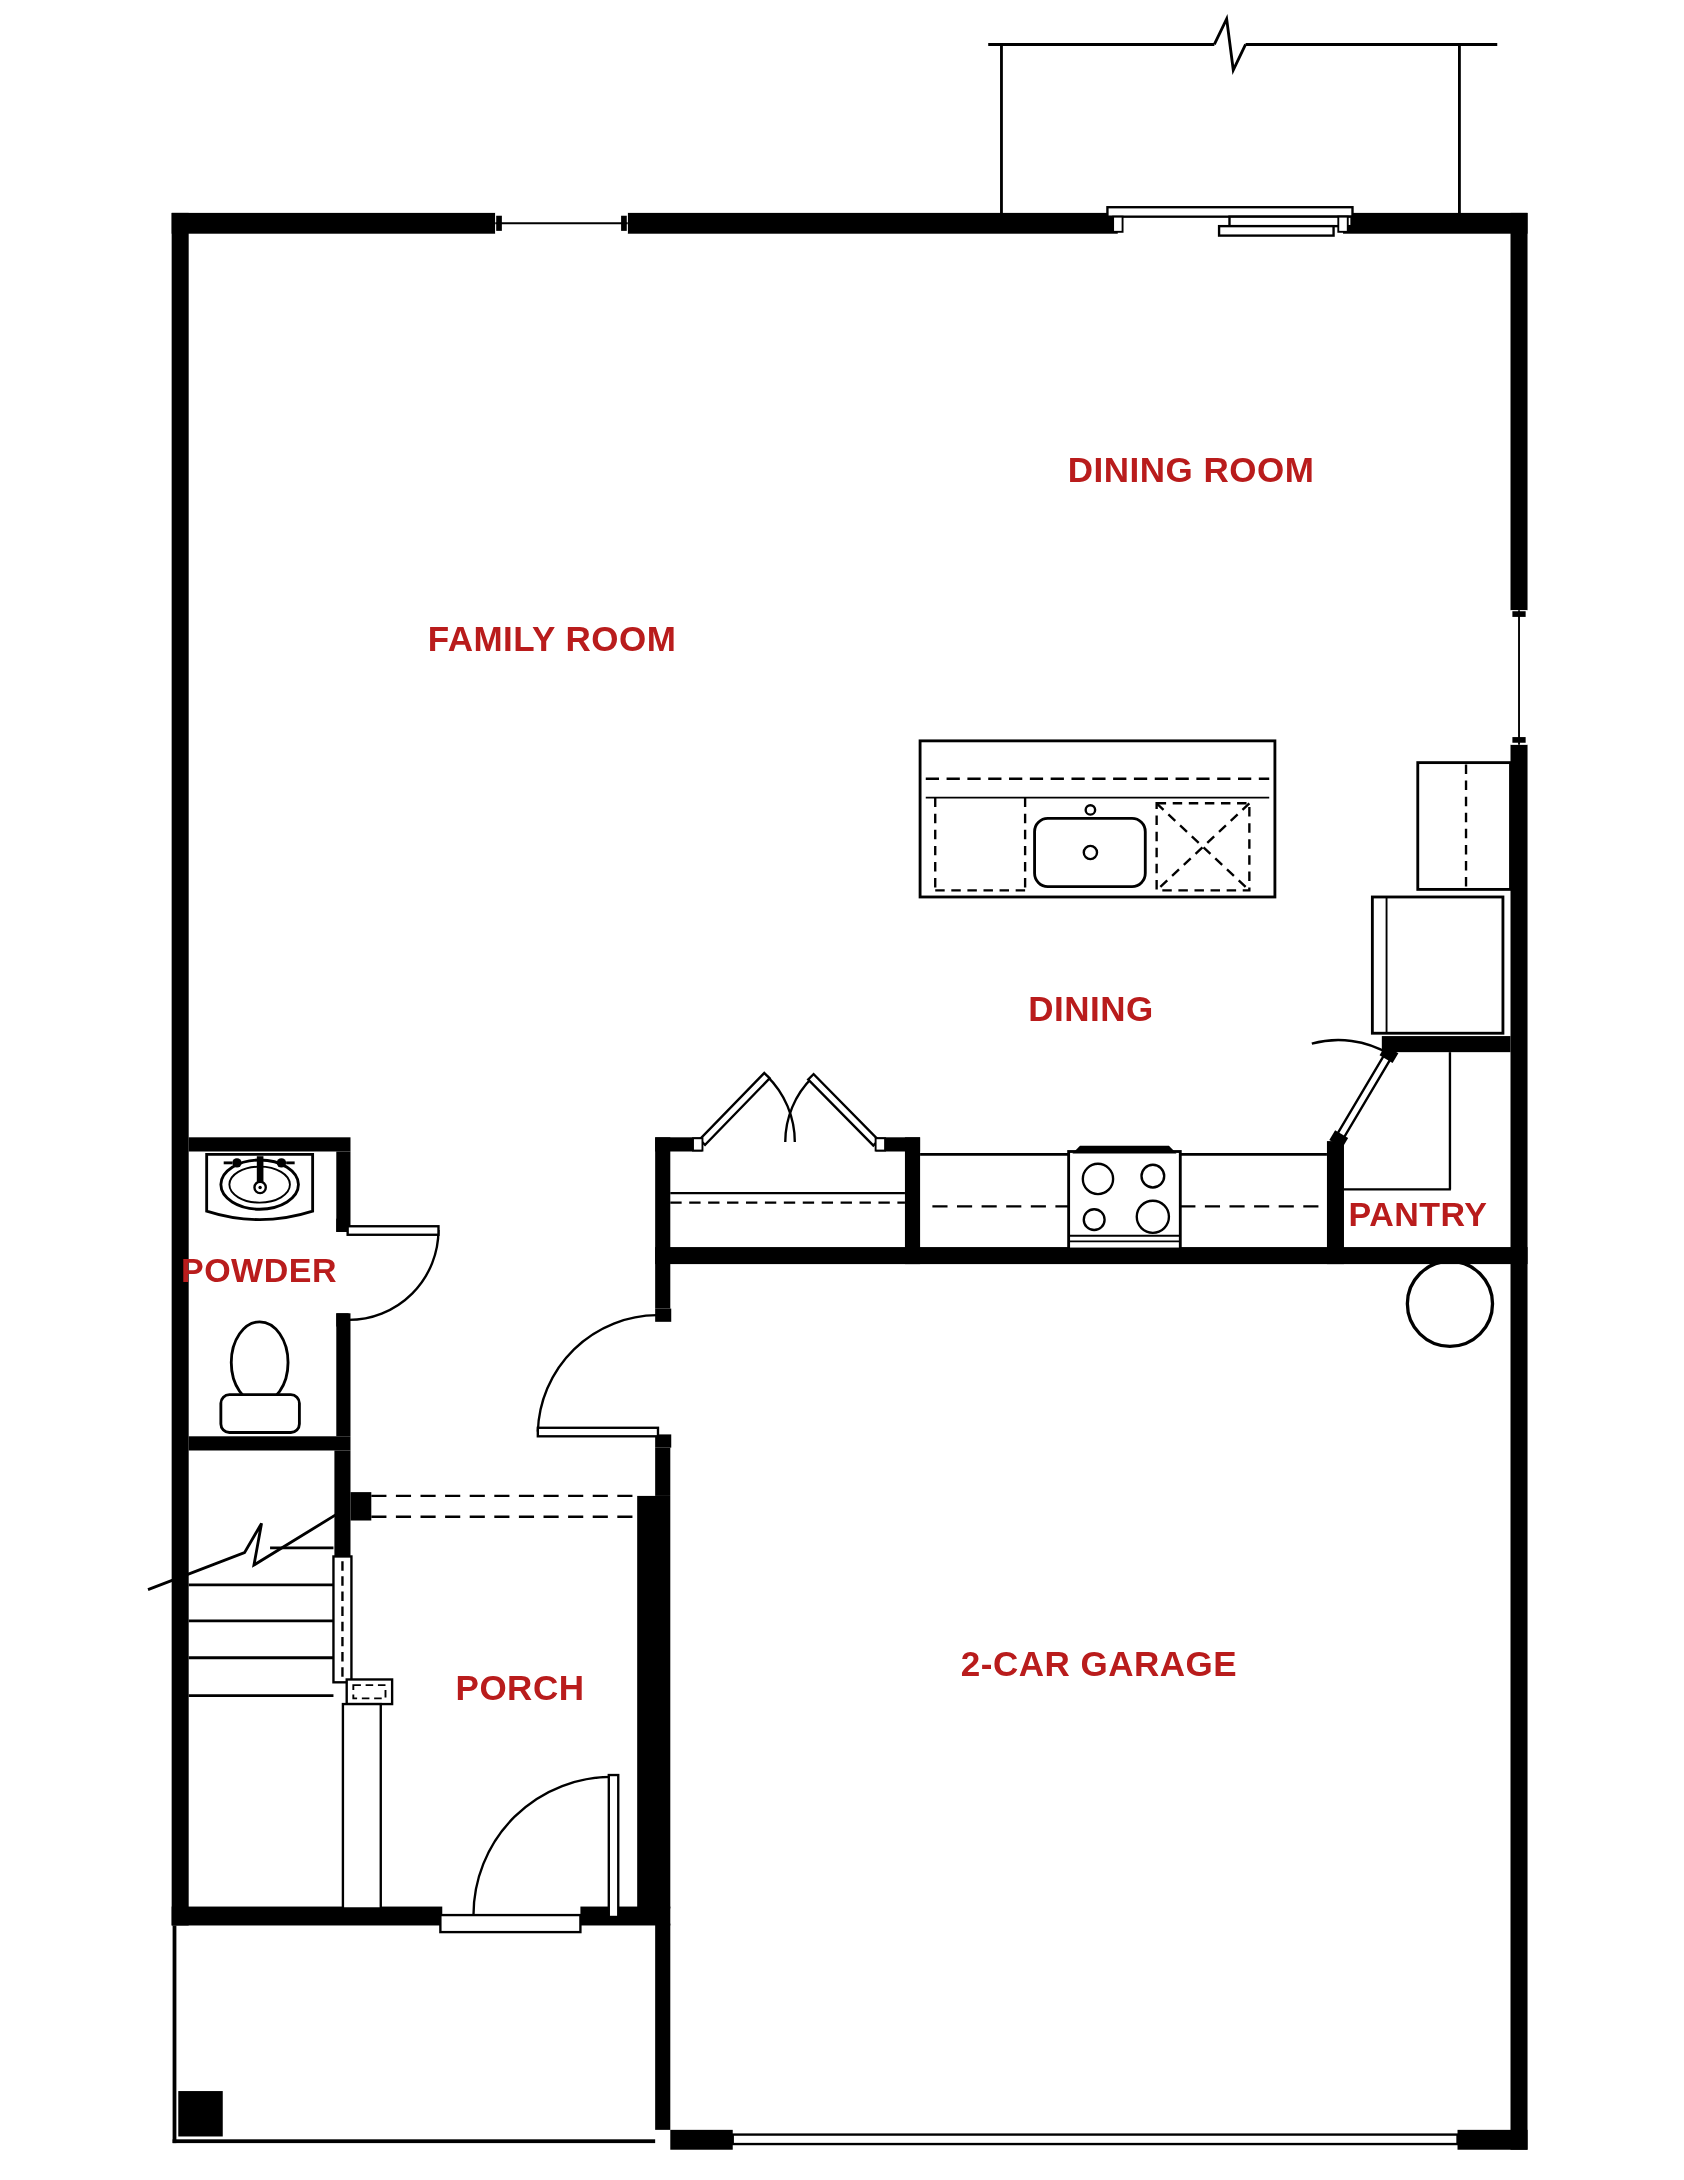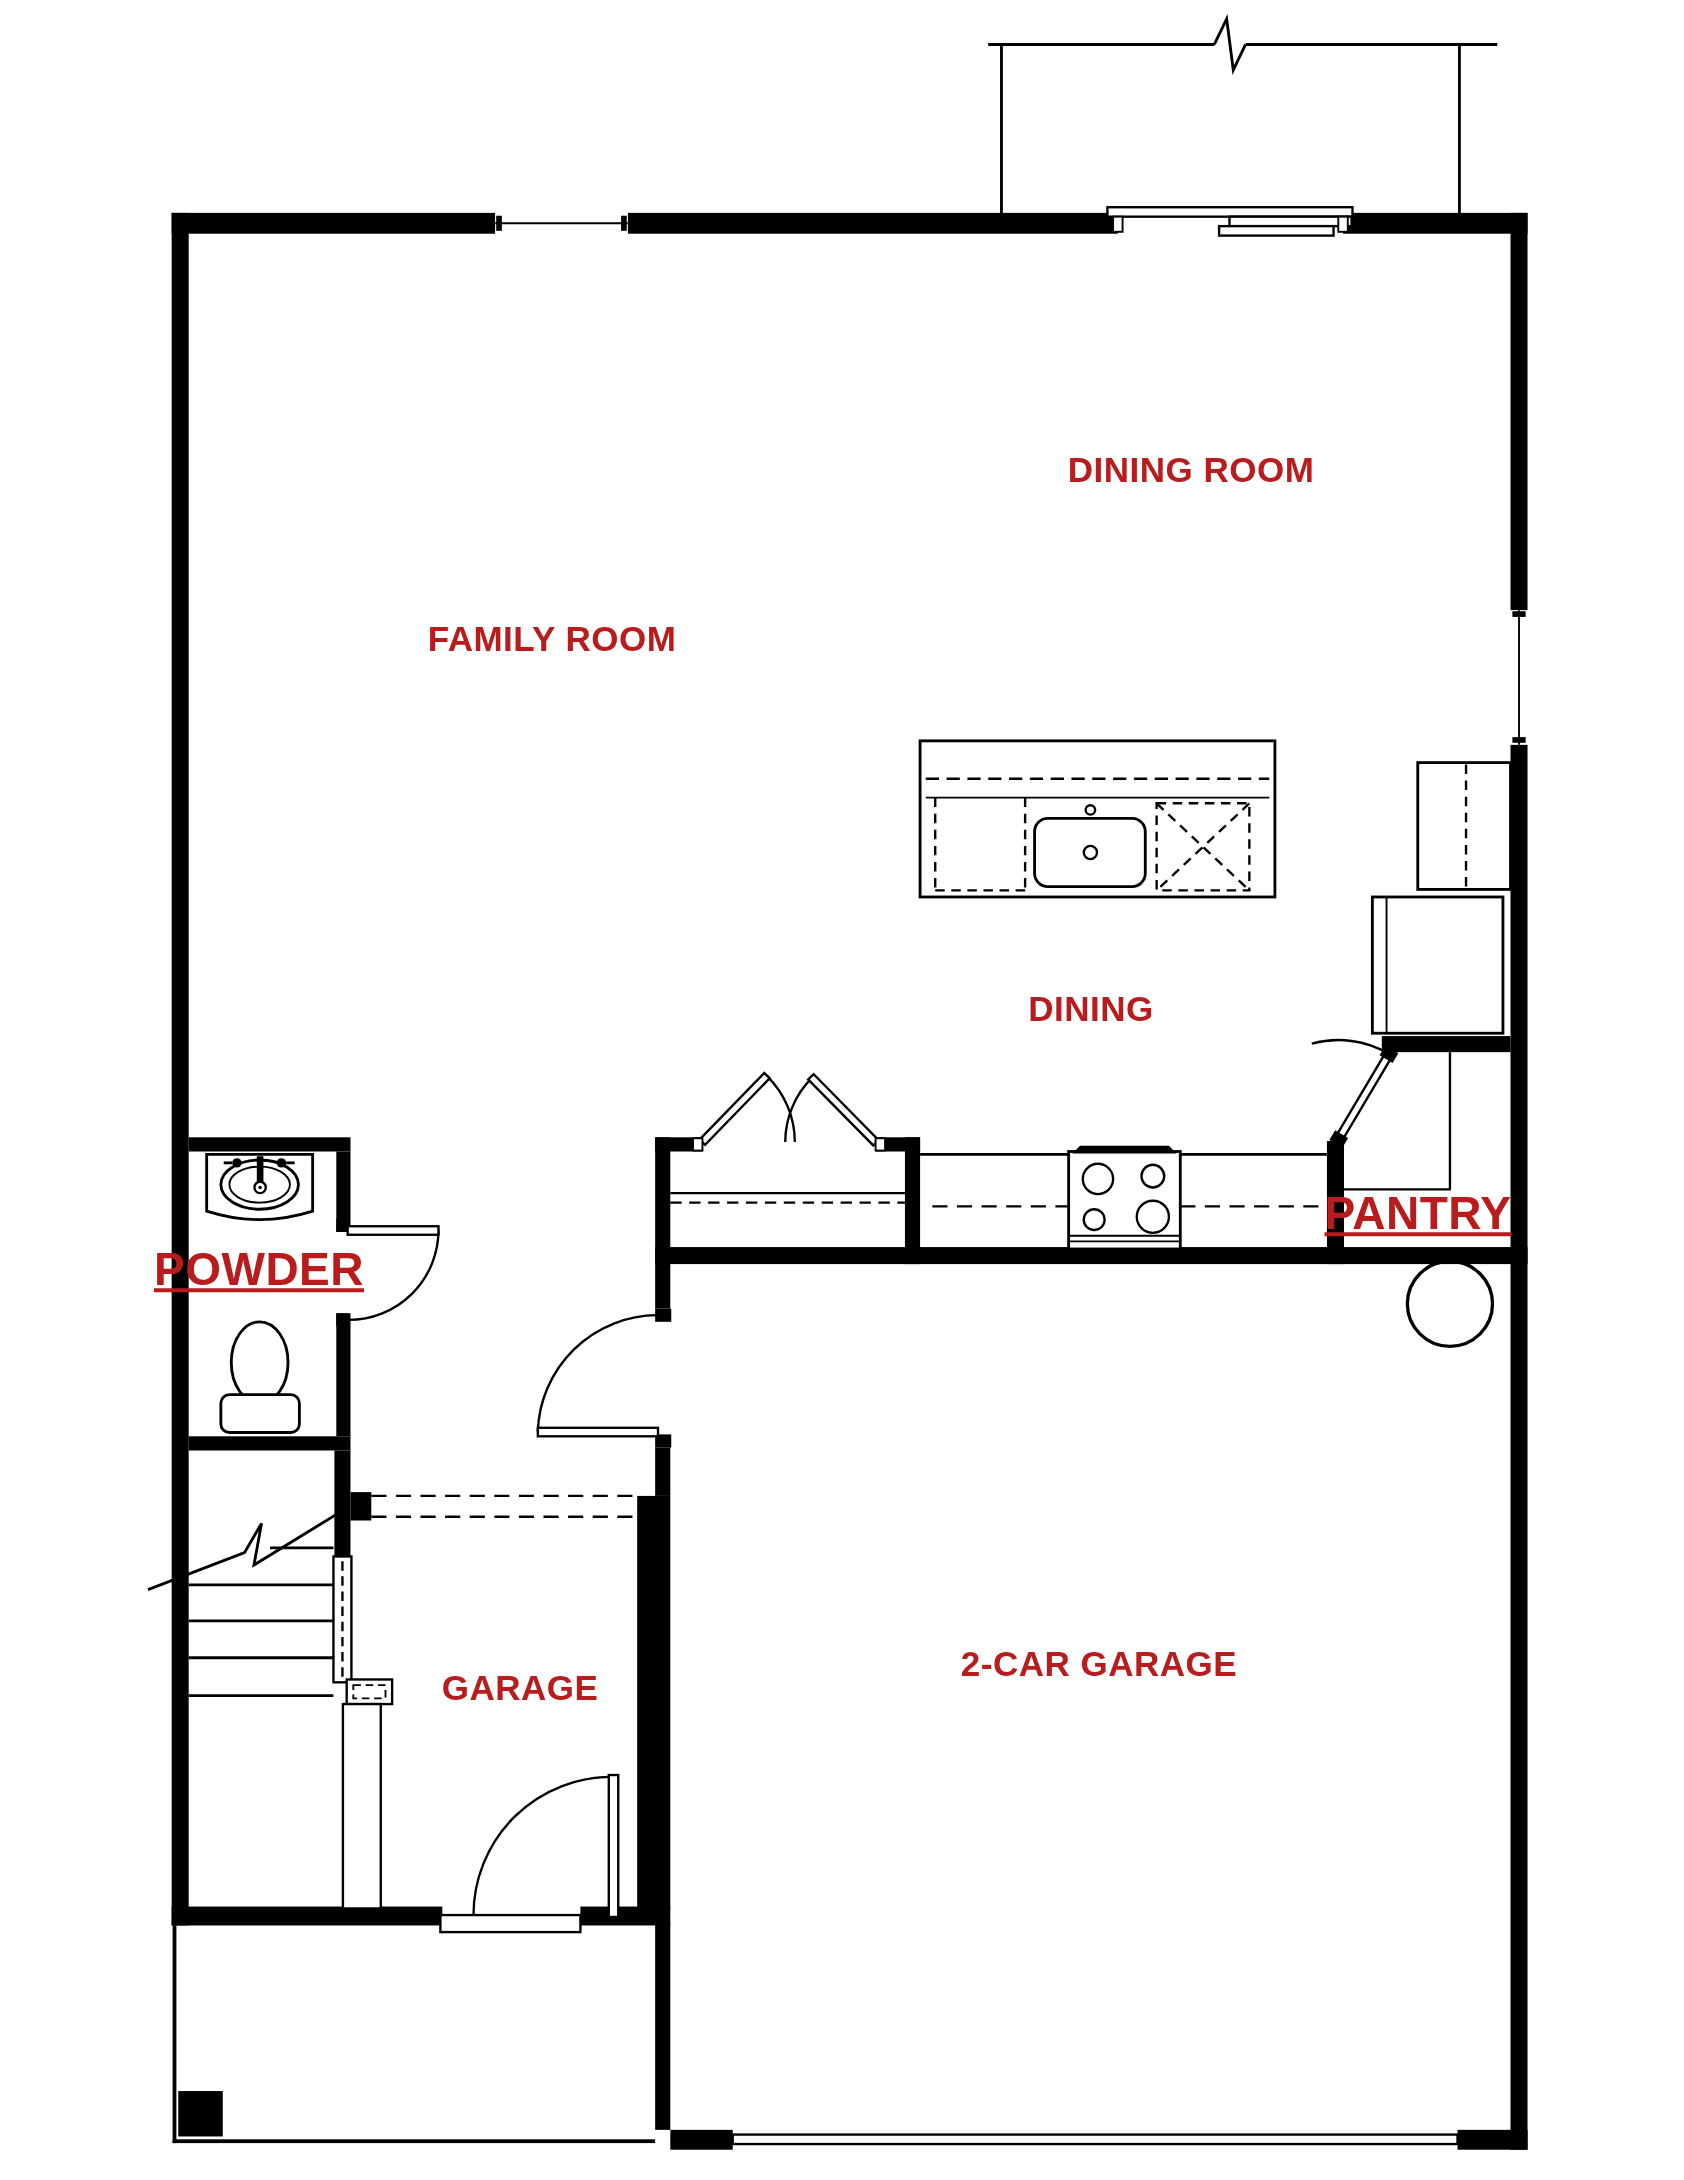--- a/index.html
+++ b/index.html
@@ -14,21 +14,21 @@
   .room-label{
     position:absolute;
     transform:translate(-50%,-50%);
     font-weight:bold;
     font-size:35px;
     letter-spacing:0.5px;
     color:#b91c1c;
     white-space:nowrap;
     line-height:1.25;
   }
-  .room-label.small{font-size:46px;text-decoration:underline;}
+  .room-label.small{font-size:34px;}
   .porch-label{text-align:center;}
 </style>
 </head>
 <body>
 
 <div id="canvas">
 
 <svg id="plan-svg" width="1685" height="2180" viewBox="0 0 1780 2304">
 
   <g stroke="#000" stroke-width="3" fill="none">
@@ -258,19 +258,19 @@
   <div class="room-label" style="left:552px; top:639px;">FAMILY ROOM</div>
 
   <div class="room-label" style="left:1191px; top:470px;">DINING ROOM</div>
 
   <div class="room-label" style="left:1091px; top:1009px;">DINING</div>
 
   <div class="room-label small" style="left:1418px; top:1214px;">PANTRY</div>
 
   <div class="room-label small" style="left:259px; top:1270px;text-align:right;">POWDER</div>
 
-  <div class="room-label" style="left:520px; top:1688px;">GARAGE</div>
+  <div class="room-label" style="left:520px; top:1688px;">PORCH</div>
 
   <div class="room-label" style="left:1099px; top:1664px;">2-CAR GARAGE</div>
 
 
 </div>
 
 
 </body></html>

